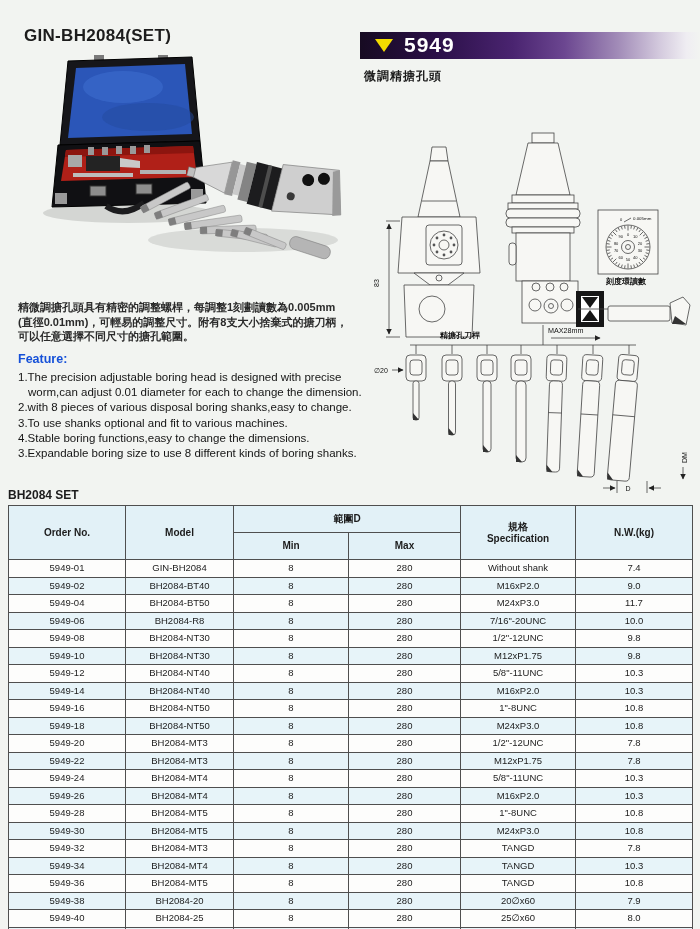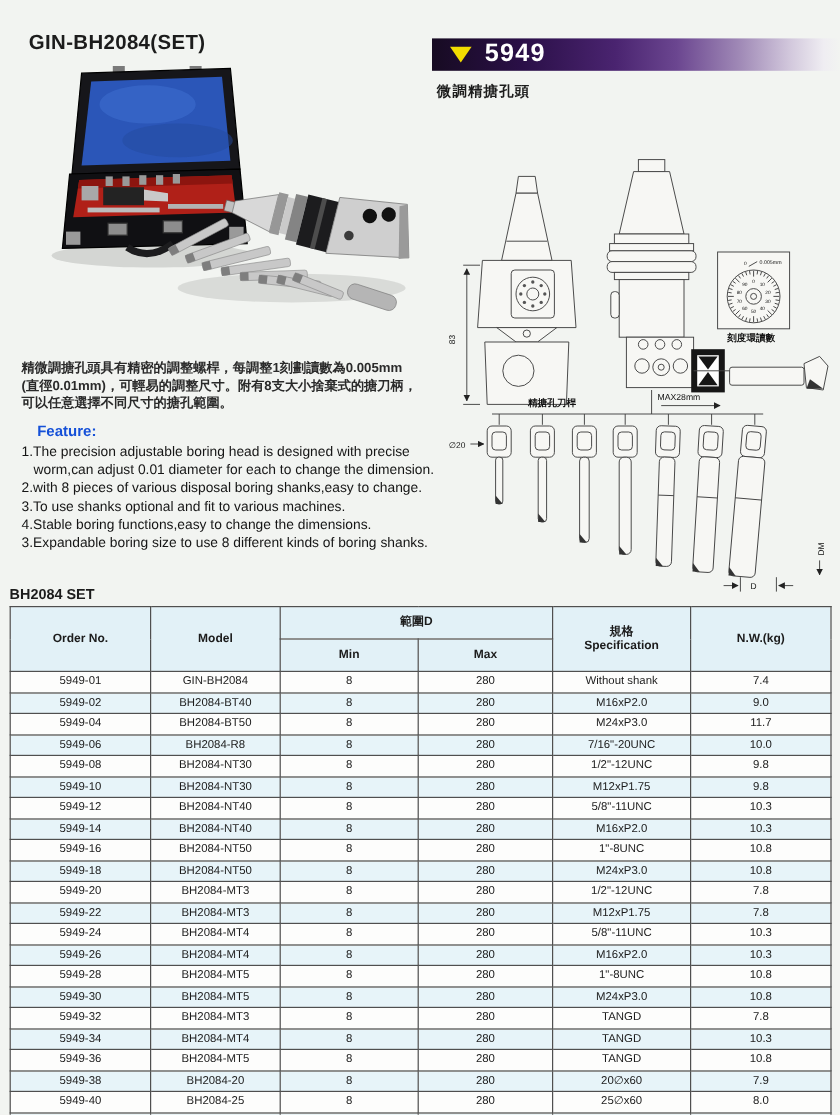--- a/index.html
+++ b/index.html
@@ -18,21 +18,21 @@
           border-top:13px solid var(--accent-yellow,#f2dc00);}
   .banner .code{position:absolute;left:44px;top:1px;font-size:21px;font-weight:bold;
           color:#fff;letter-spacing:1px;}
 
   .sub-cn{left:364px;top:68px;font-size:12px;font-weight:bold;letter-spacing:1px;}
   .sub-en{left:364px;top:85px;font-size:15px;font-weight:bold;letter-spacing:.6px;}
 
   .desc{left:18px;top:276px;width:350px;font-size:11px;line-height:14.5px;
         font-weight:600;color:#2a2a2a;margin-top:24px;}
   .feature-head{left:18px;top:352px;font-size:12.5px;font-weight:bold;
-        color:var(--feature-blue,#1550d8);margin-left:13px;}
+        color:var(--feature-blue,#1550d8);}
   .features{left:18px;top:370px;width:354px;font-size:11.5px;line-height:15.2px;color:#151515;}
   .features div{padding-left:10px;text-indent:-10px;}
 
   .table-title{left:8px;top:488px;font-size:12px;font-weight:bold;}
 
   table.spec{position:absolute;left:8px;top:505px;width:684px;border-collapse:collapse;
         table-layout:fixed;border:1.5px solid #3a3a3a;}
   table.spec th,table.spec td{border:1px solid #4f4f4f;text-align:center;
         overflow:hidden;white-space:nowrap;padding:0;}
   table.spec thead th{background:var(--table-header-bg,#e2f1f7);font-size:10px;

